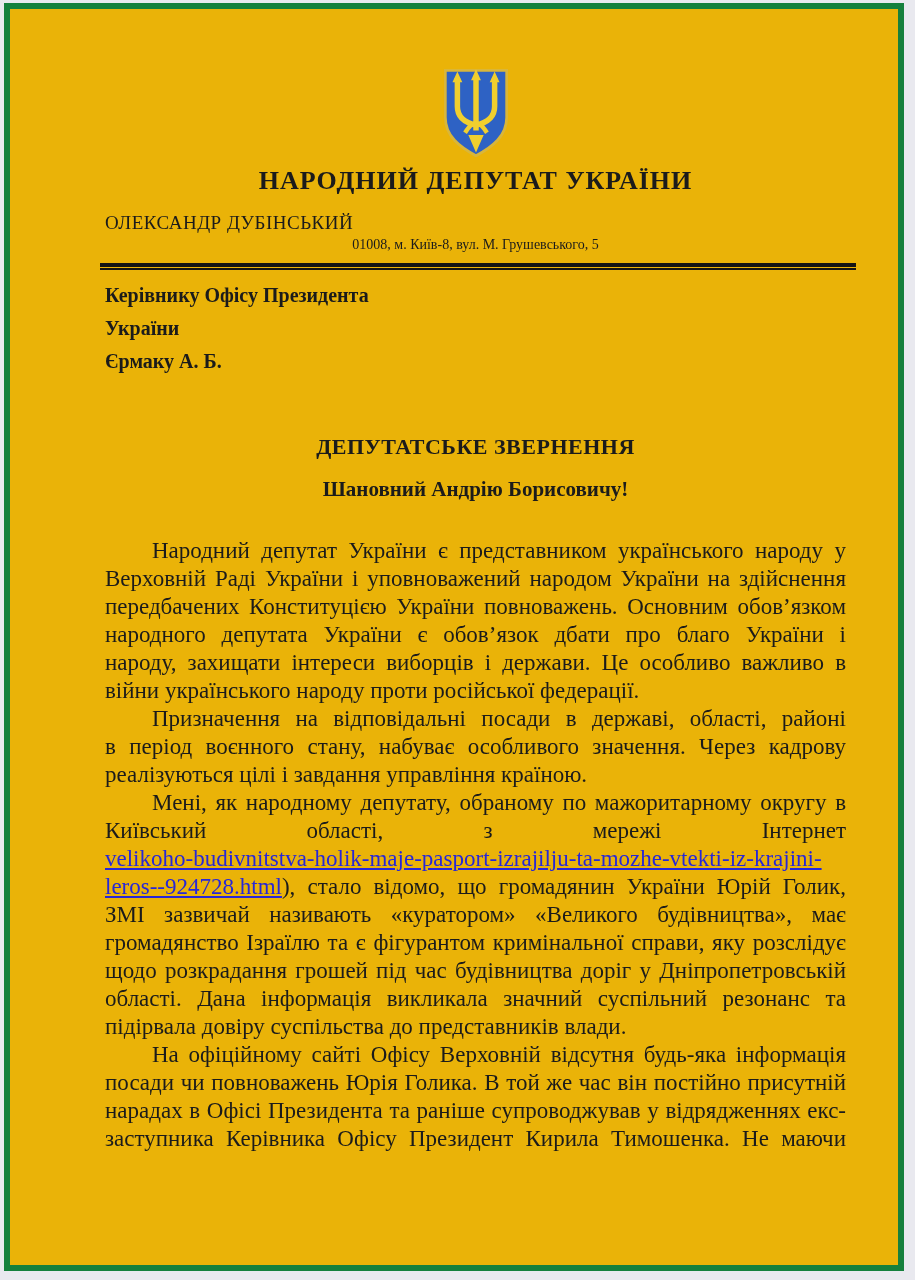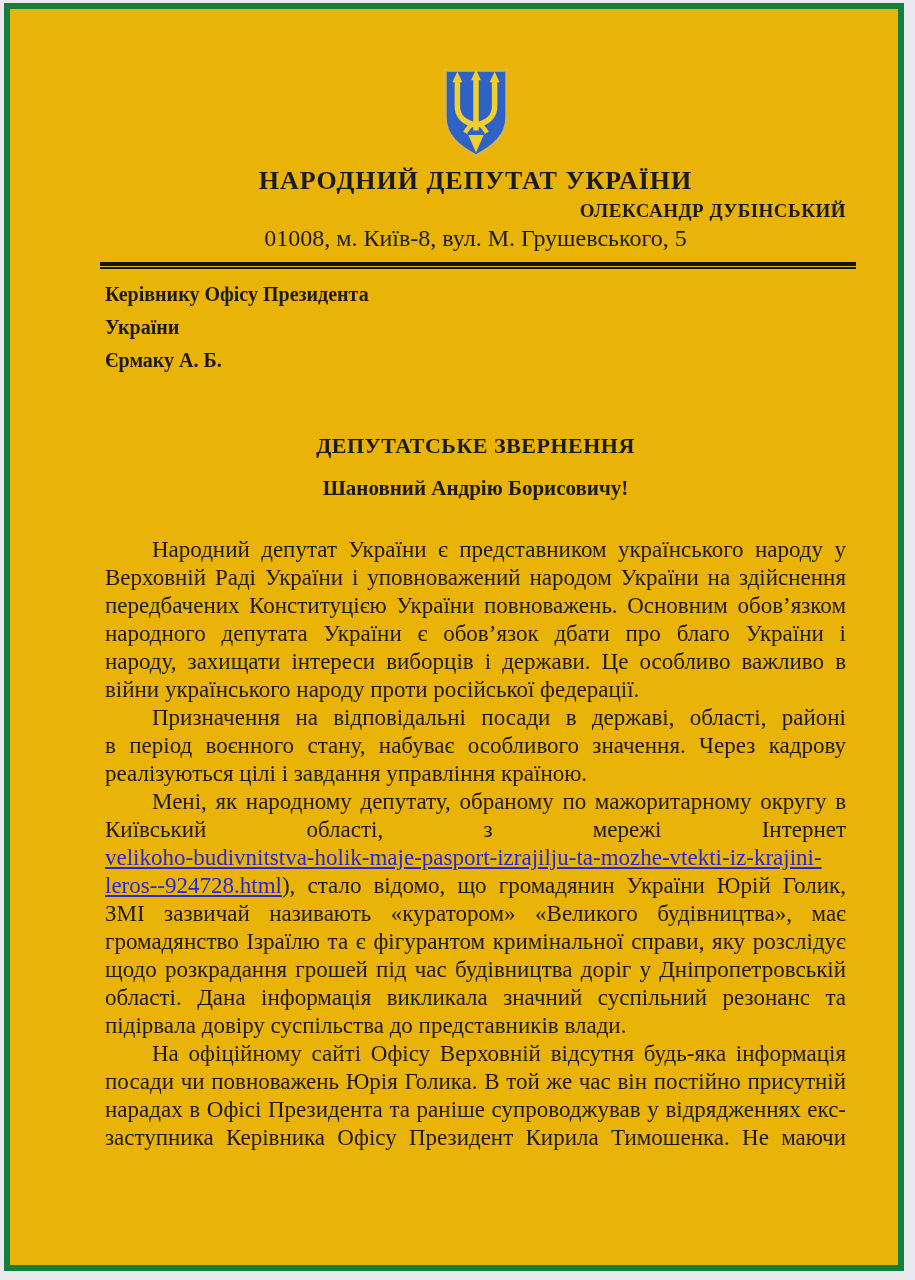--- a/index.html
+++ b/index.html
@@ -28,29 +28,29 @@
   }
   .org-title {
     text-align: center;
     font-weight: bold;
     font-size: 26px;
     letter-spacing: 1px;
     margin-top: 7px;
     white-space: nowrap;
   }
   .org-name {
-    text-align: right;
-    font-weight: bold;
+    text-align: left;
+    font-weight: normal;
     font-size: 19px;
     letter-spacing: 0.5px;
-    margin-top: 4px;
+    margin-top: 16px;
   }
   .org-address {
     text-align: center;
-    font-size: 24px;
+    font-size: 14px;
     margin-top: 3px;
   }
   .header-rule {
     margin: 10px -10px 0 -5px;
     height: 1px;
     border-top: 4px solid #141414;
     border-bottom: 2px solid #141414;
   }
   .meta-row {
     display: flex;

